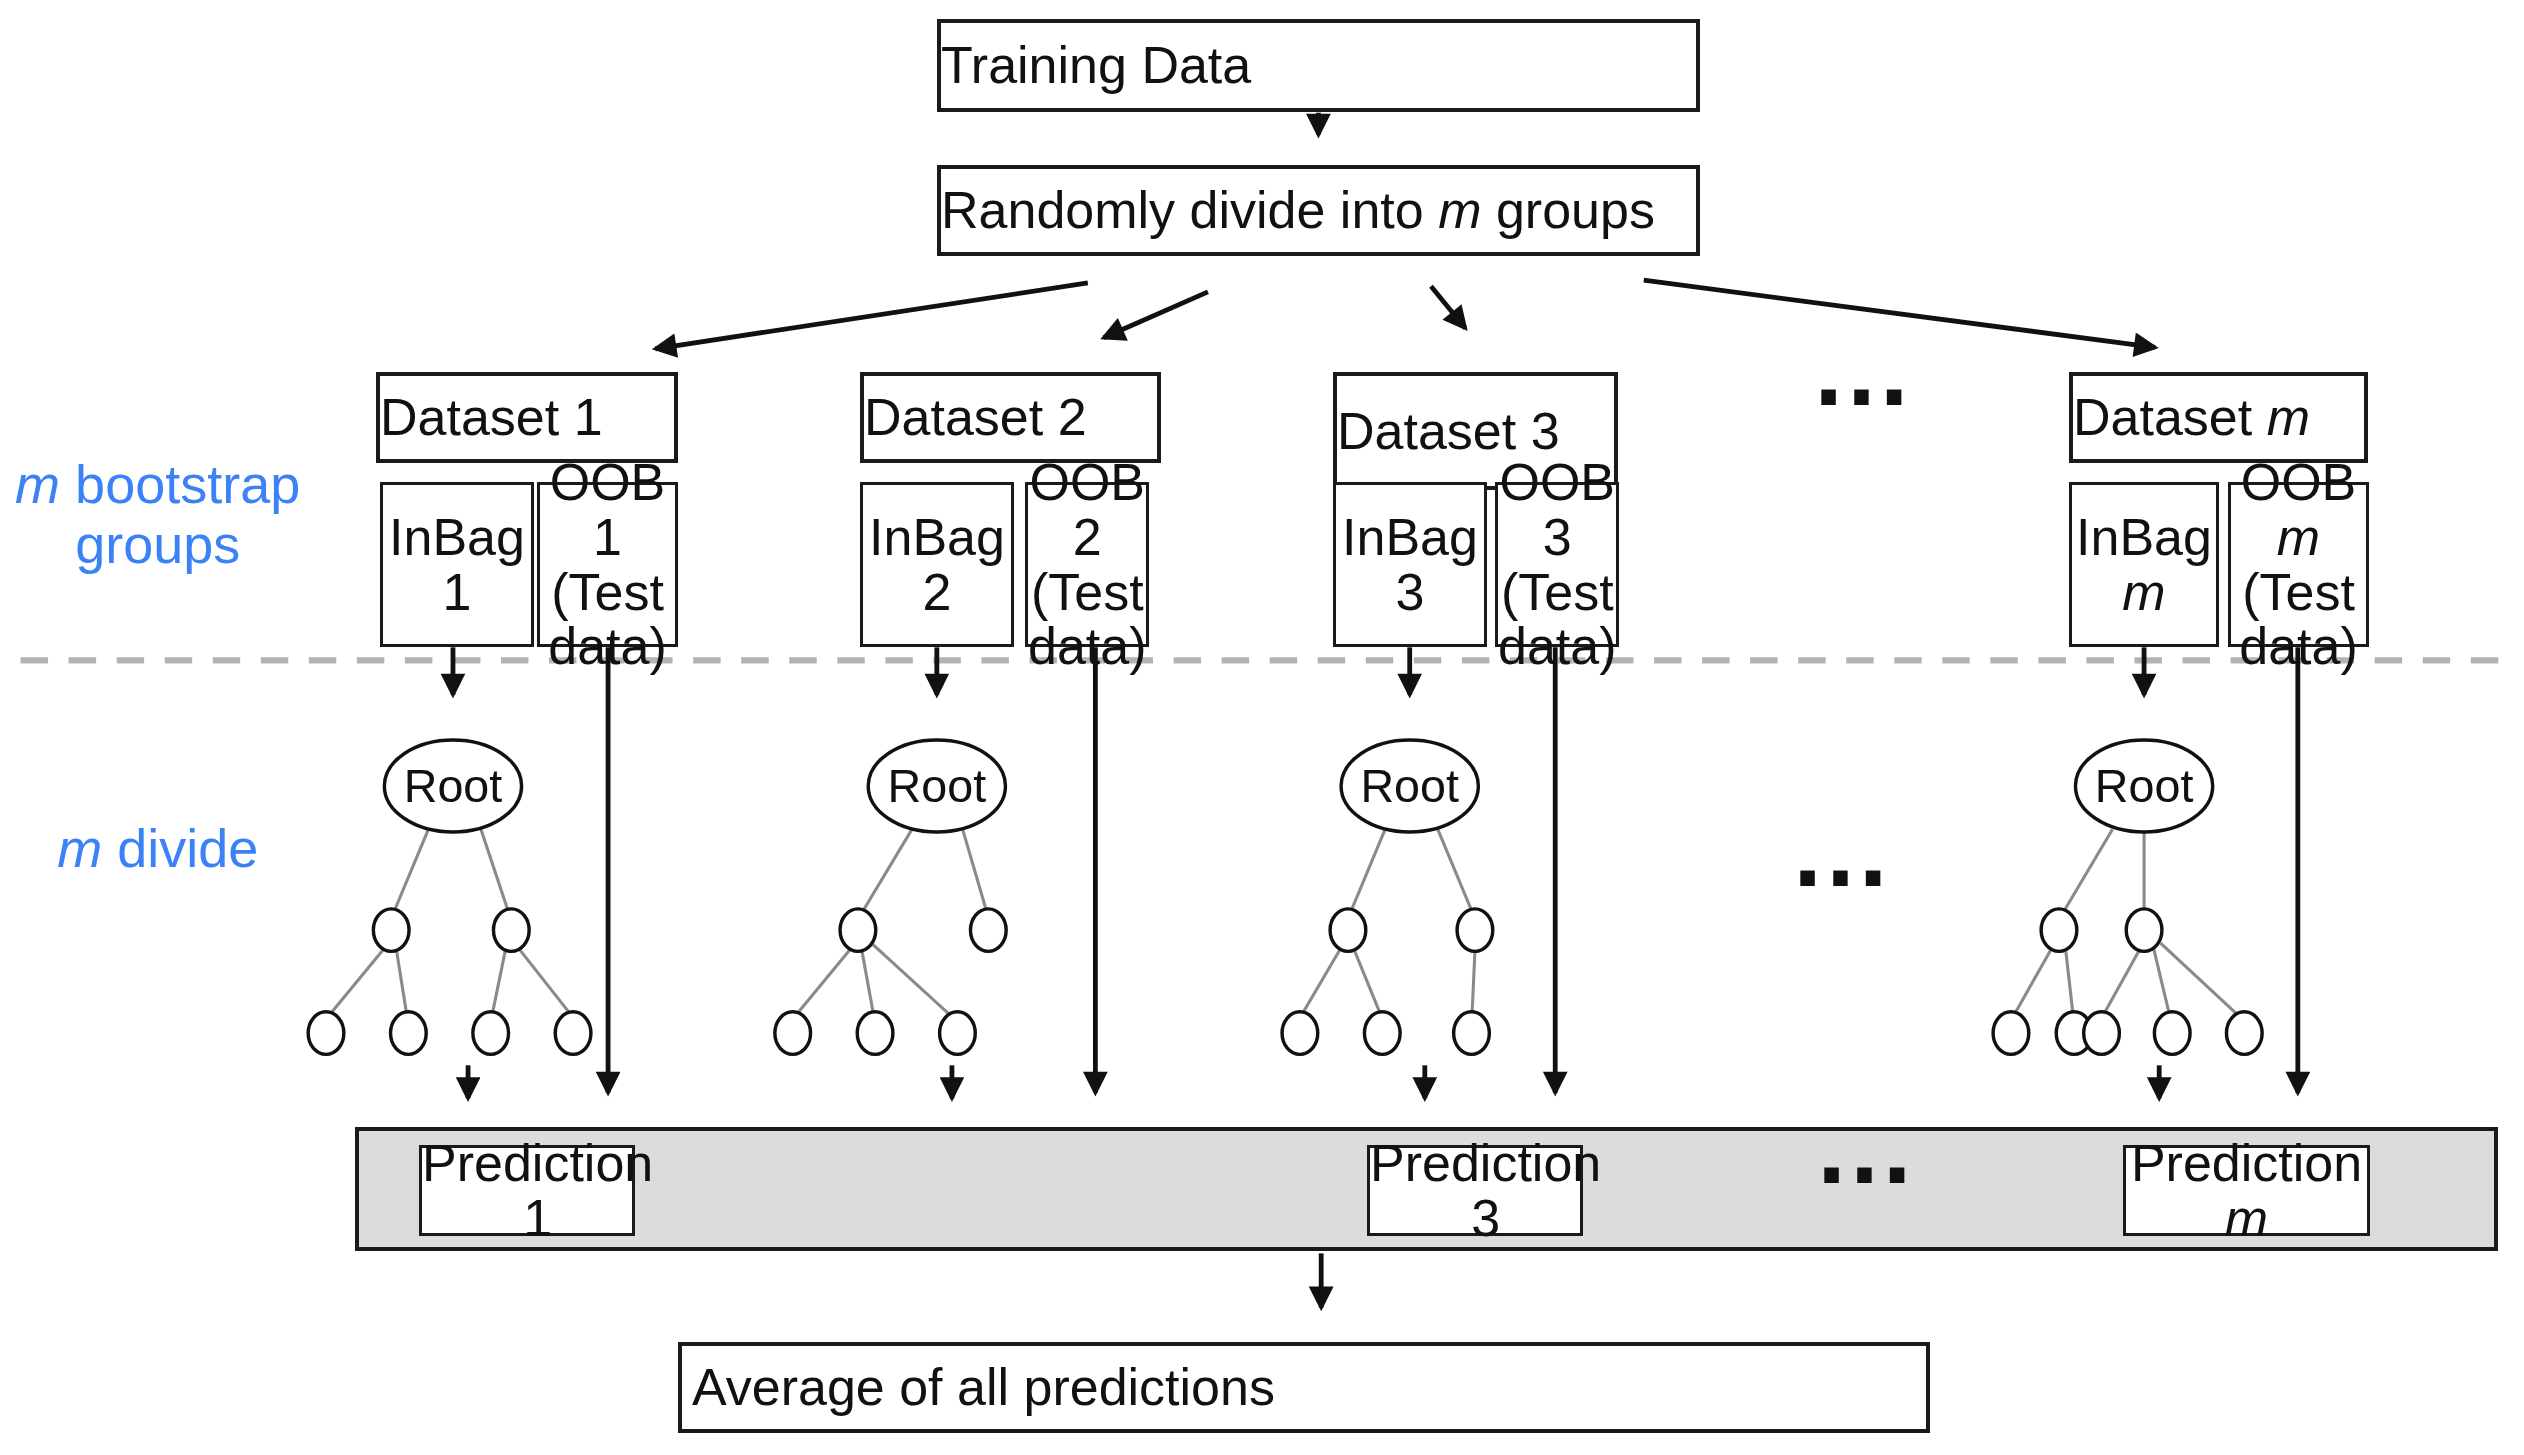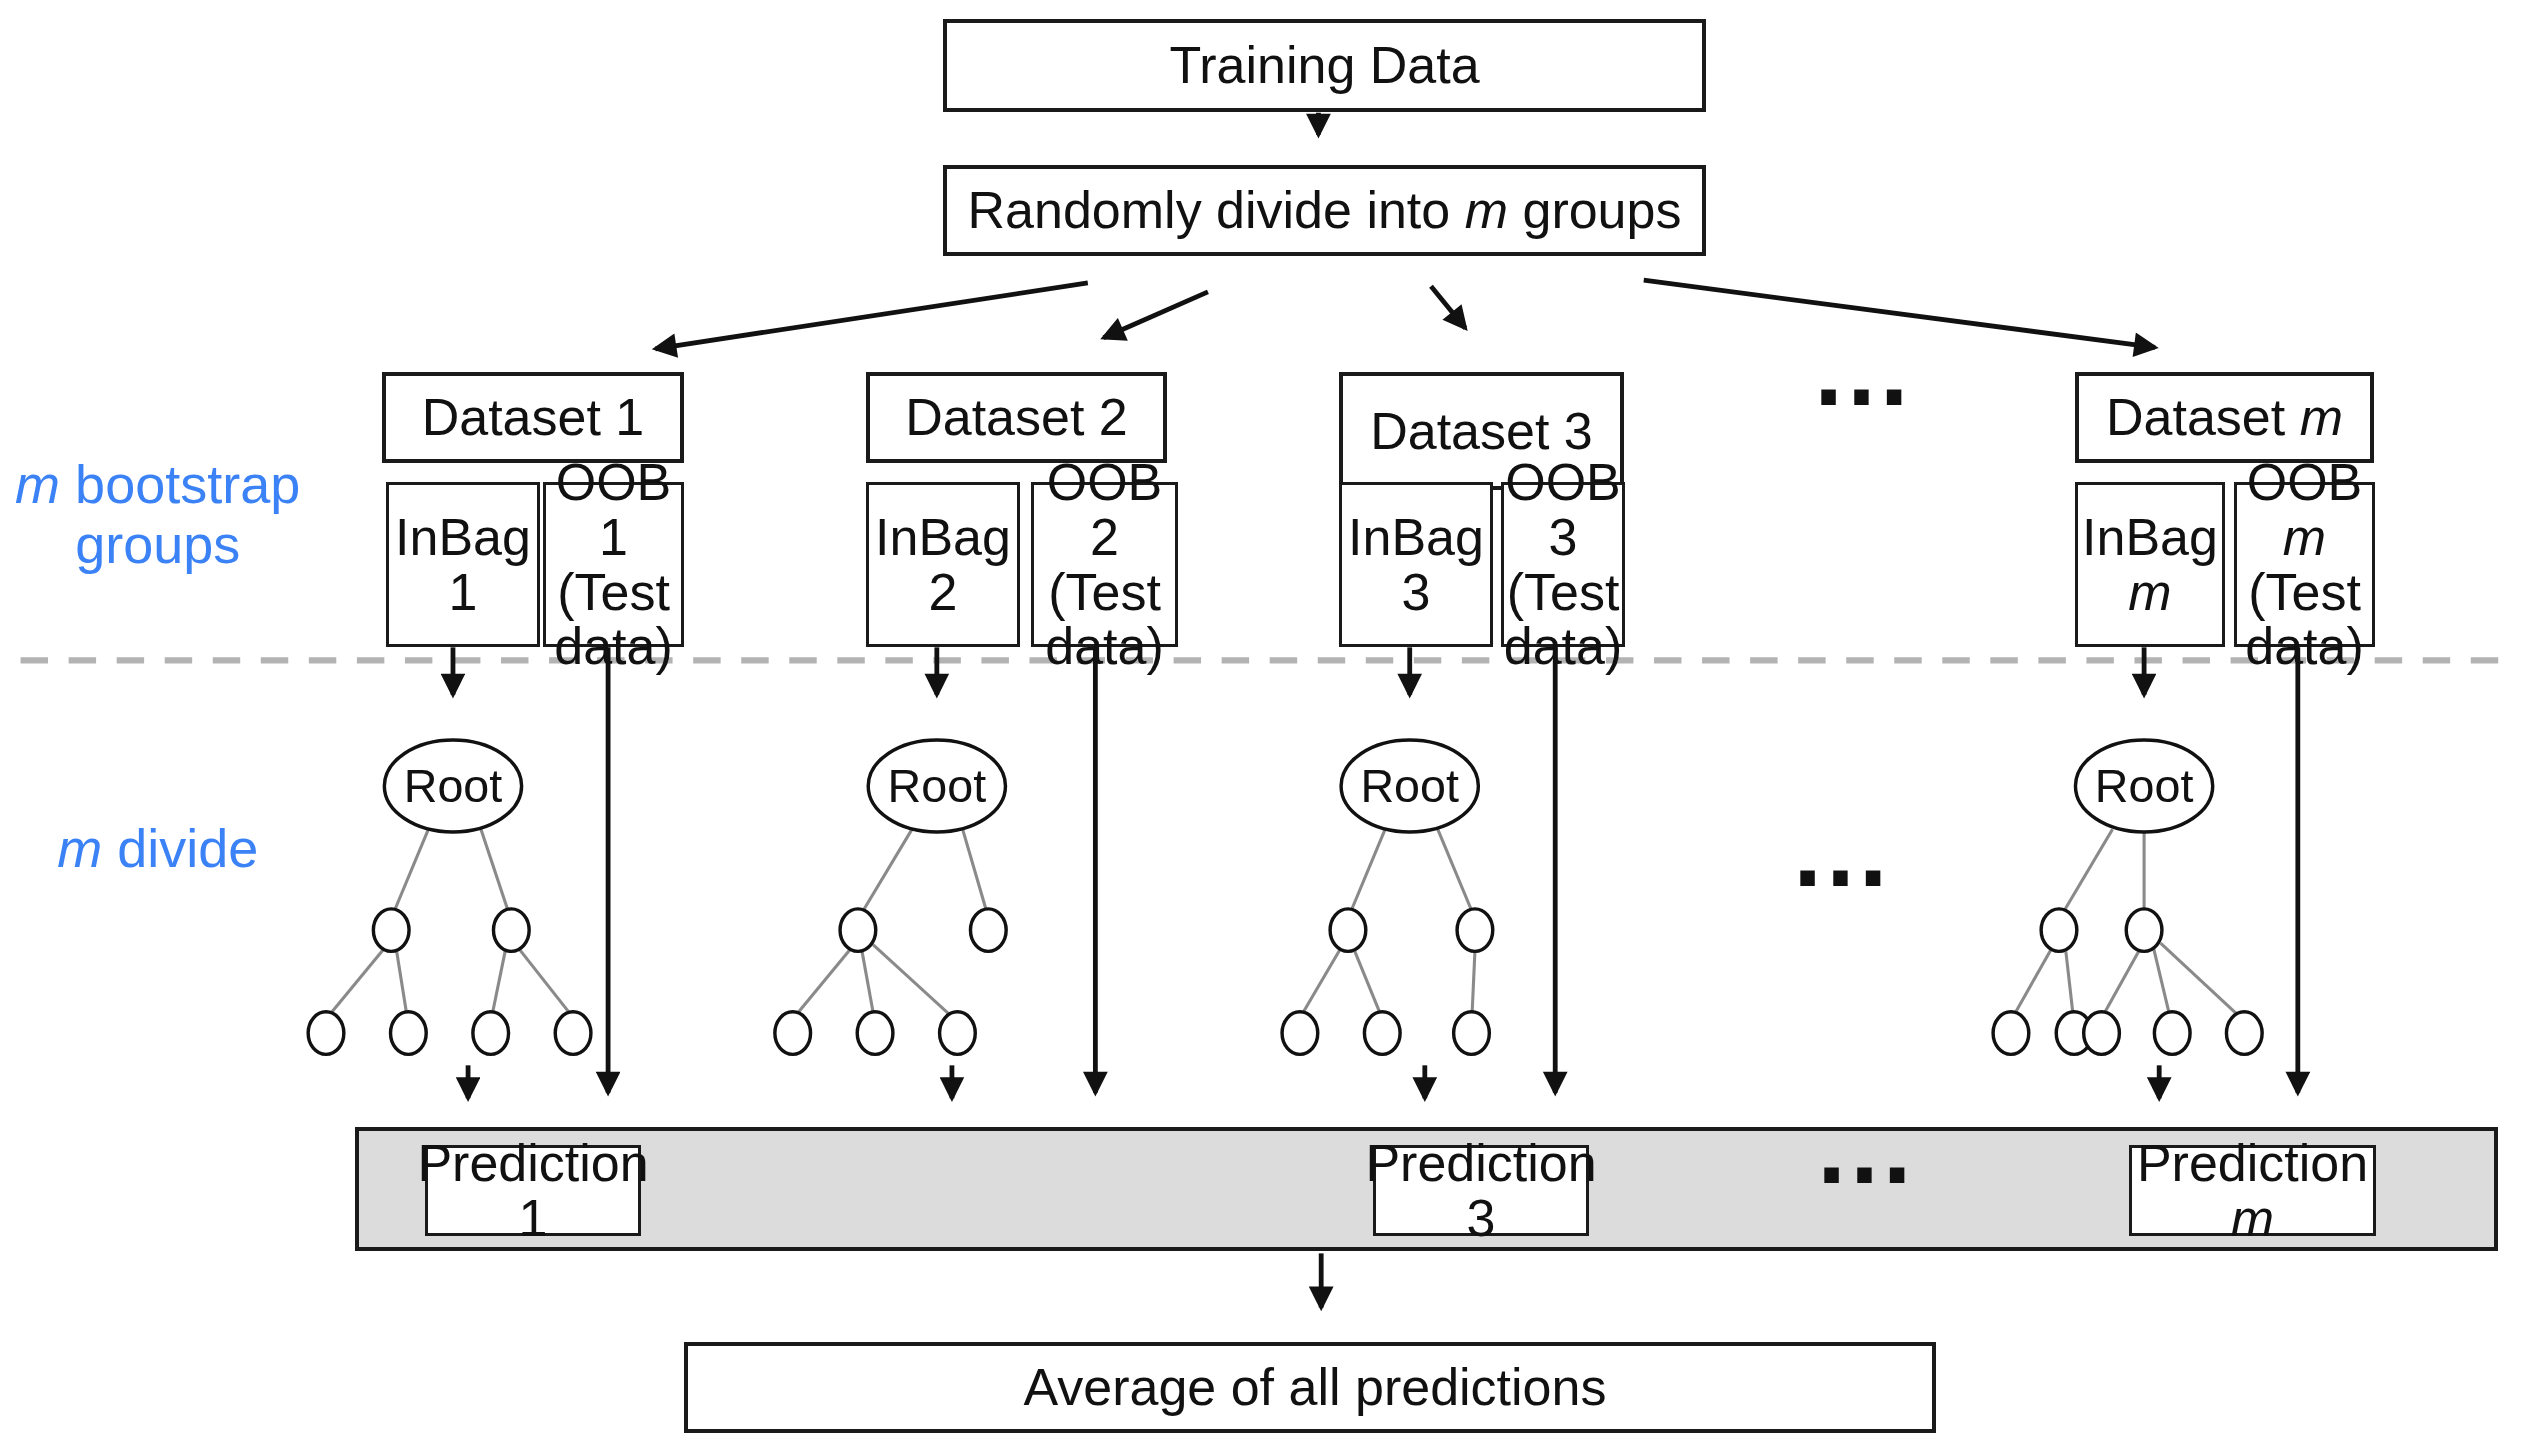--- a/index.html
+++ b/index.html
@@ -2,22 +2,22 @@
 <html style="font-size:11px"><head>
 <meta charset="utf-8">
 <style>
   html,body{margin:0;padding:0;background:#ffffff;}
   #stage{
     position:relative;width:2525px;height:1456px;background:#ffffff;
     font-family:"Liberation Sans", sans-serif;color:#111;overflow:hidden;
   }
   .box{
     position:absolute;background:#ffffff;border:4.1px solid #1a1a1a;
-    display:flex;align-items:center;justify-content:center;text-align:center;
-    box-sizing:border-box;font-size:52px;line-height:1.05;color:#111;margin-left:6px;
+    display:flex;align-items:center;text-align:center;
+    box-sizing:border-box;font-size:52px;line-height:1.05;color:#111;
   }
   .box.small{border-width:3.4px;}
   .vi{font-style:italic;}
   .side-label{
     position:absolute;text-align:center;font-size:54px;line-height:1.12;color:#3b82f6;
   }
   .dots{
     position:absolute;display:flex;align-items:flex-end;justify-content:center;
     font-size:103px;font-weight:700;letter-spacing:4.1px;color:#111;
   }
@@ -166,21 +166,21 @@
       <div>data)</div>
     </div>
   </div>
 
   <div class="box" style="left:860px;top:372px;width:301px;height:91px;">
     <span><span>Dataset </span><span class="">2</span></span>
   </div>
   <div class="box small" style="left:860px;top:482px;width:154px;height:165px;">
     <span><span>InBag </span><span class="">2</span></span>
   </div>
-  <div class="box small" style="left:1025px;top:482px;width:147px;height:165px;">
+  <div class="box small" style="left:1025px;top:482px;width:124px;height:165px;">
     <div>
       <div><span>OOB </span><span class="">2</span></div>
       <div>(Test</div>
       <div>data)</div>
     </div>
   </div>
 
   <div class="box" style="left:1333px;top:372px;width:285px;height:118px;">
     <span><span>Dataset </span><span class="">3</span></span>
   </div>

